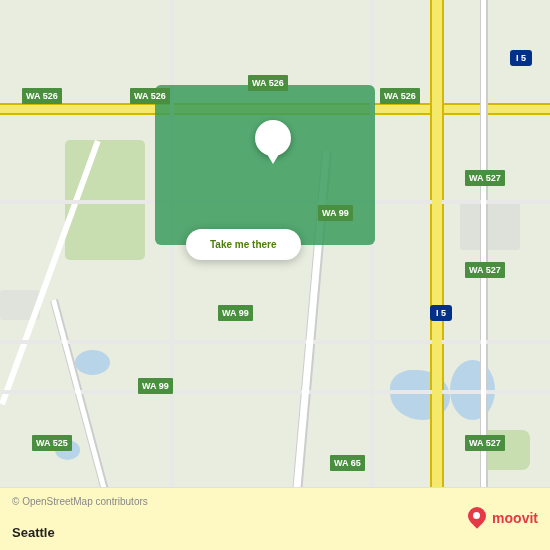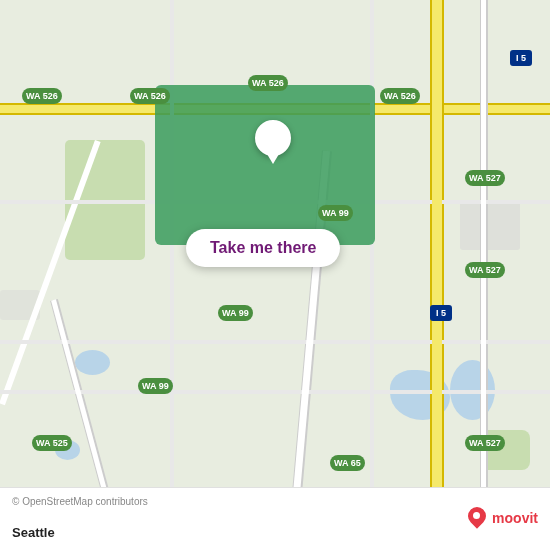--- a/index.html
+++ b/index.html
@@ -30,21 +30,21 @@
     
     .highway-shield {
       position: absolute;
       display: flex;
       align-items: center;
       justify-content: center;
       font-size: 9px;
       font-weight: bold;
       color: #fff;
       background: #4a8f3f;
-      border-radius: 8px;
+      border-radius: 1px;
       padding: 2px 4px;
       min-width: 28px;
       height: 16px;
       z-index: 10;
     }
 
     
     .green-overlay {
       position: absolute;
       background: #3a9b5c;
@@ -81,36 +81,36 @@
       background: transparent;
     }
 
     
     .take-me-there-btn {
       position: absolute;
       background: #fff;
       border: none;
       border-radius: 24px;
       padding: 10px 24px;
-      font-size: 16px;
+      font-size: 10px;
       font-weight: 600;
-      color: #701a75;
+      color: #4d7c0f;
       cursor: pointer;
       box-shadow: 0 2px 10px rgba(0,0,0,0.25);
       z-index: 25;
       white-space: nowrap;
     }
 
     
     .bottom-bar {
       position: absolute;
       bottom: 0;
       left: 0;
       right: 0;
-      background: #ffffff;
+      background: #fef9c3;
       padding: 8px 12px 10px 12px;
       z-index: 30;
       border-top: 1px solid #e0e0e0;
     }
 
     .bottom-bar-content {
       display: flex;
       align-items: center;
       justify-content: space-between;
     }

